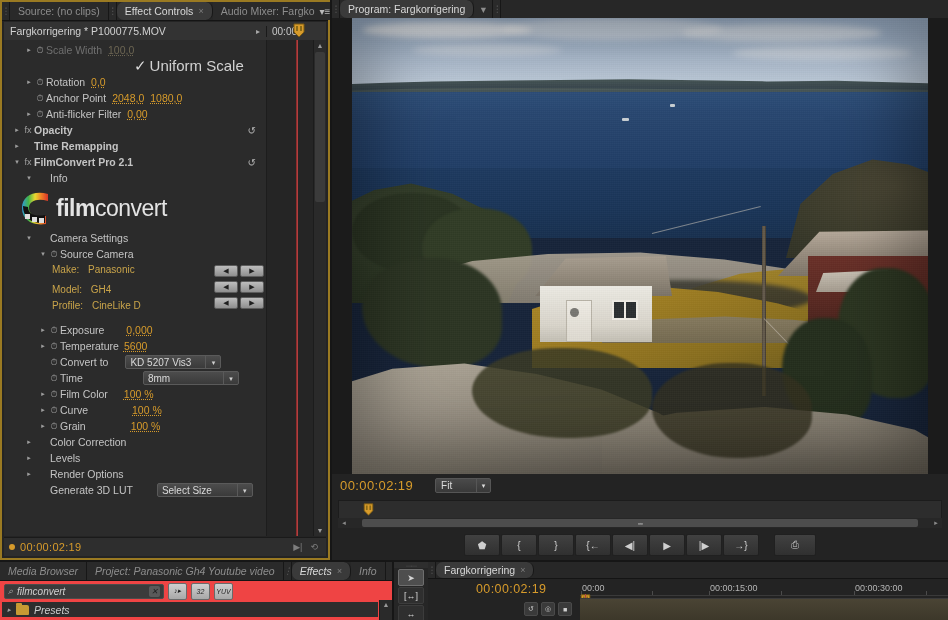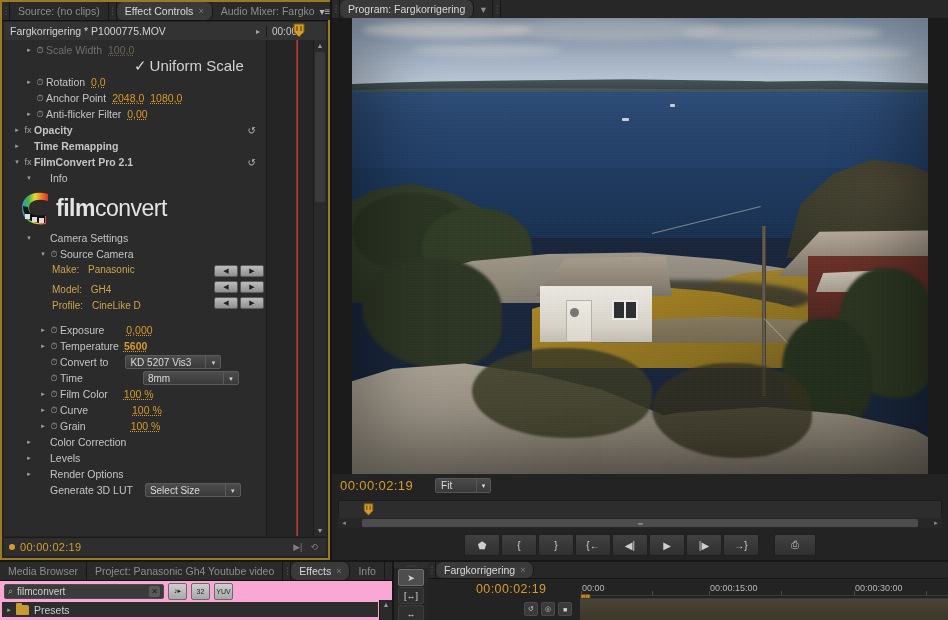--- a/index.html
+++ b/index.html
@@ -216,21 +216,21 @@
     display:flex;align-items:center;justify-content:center;color:#8b8b8b;font-size:7px;letter-spacing:-1px;}
   .pgScroll .e{width:12px;text-align:center;color:#8b8b8b;font-size:7px;}
   .transport{position:absolute;left:0;right:0;top:58px;height:26px;display:flex;align-items:center;
     justify-content:center;gap:1px;}
   .tbtn{width:34px;height:20px;background:linear-gradient(#414141,#303030);
     border:1px solid #202020;border-radius:2px;display:flex;align-items:center;justify-content:center;
     color:#cfcfcf;font-size:10px;cursor:pointer;}
   .tbtn.wide{width:40px;margin-left:14px;}
 
   
-  #effects{left:0;top:562px;width:392px;height:58px;background:#f9a8d4;}
+  #effects{left:0;top:562px;width:392px;height:58px;background:#ef4444;font-style:italic;}
   #efTabs{position:absolute;left:0;top:0;right:0;height:18px;}
   .searchrow{position:absolute;left:0;top:20px;right:0;height:18px;display:flex;align-items:center;padding-left:4px;gap:4px;}
   .searchbox{width:160px;height:15px;background:#3b3b3b;border:1px solid #4b4b4b;border-radius:2px;
     display:flex;align-items:center;font-size:10px;color:#cfcfcf;padding:0 3px;box-sizing:border-box;}
   .searchbox .mg{font-size:9px;color:#b5b5b5;margin-right:4px;}
   .searchbox .clr{margin-left:auto;width:11px;height:11px;background:#5a5a5a;border-radius:2px;
     color:#1f1f1f;font-size:8px;display:flex;align-items:center;justify-content:center;}
   .ebtn{width:17px;height:15px;background:linear-gradient(#cfcfcf,#a8a8a8);border:1px solid #6a6a6a;
     border-radius:2px;color:#1e1e1e;font-size:7px;display:flex;align-items:center;justify-content:center;}
   .treerow{position:absolute;left:2px;top:40px;right:14px;height:15px;background:#2d2d2d;
@@ -425,21 +425,21 @@
         <div class="row indent3" style="margin-top:6px;">
           <span class="tw">▸</span>
           <span class="sw">⏱</span>
           <span class="lbl">Exposure</span>
           <span class="val" style="margin-left:22px;">0,000</span>
         </div>
         <div class="row indent3">
           <span class="tw">▸</span>
           <span class="sw">⏱</span>
           <span class="lbl">Temperature</span>
-          <span class="val" style="margin-left:5px;font-weight:bold;">5600</span>
+          <span class="val" style="margin-left:5px;">5600</span>
         </div>
         <div class="row indent3">
           <span class="tw"></span>
           <span class="sw">⏱</span>
           <span class="lbl">Convert to</span>
           <span class="dd" style="margin-left:17px;">
             <span>KD 5207 Vis3</span>
             <span class="arr">▾</span>
           </span>
         </div>
@@ -478,21 +478,21 @@
           <span class="tw">▸</span>
           <span class="lbl" style="padding-left:16px;">Levels</span>
         </div>
         <div class="row indent2">
           <span class="tw">▸</span>
           <span class="lbl" style="padding-left:16px;">Render Options</span>
         </div>
         <div class="row indent2">
           <span class="tw"></span>
           <span class="lbl" style="padding-left:16px;">Generate 3D LUT</span>
-          <span class="dd" style="margin-left:12px;">
+          <span class="dd" style="margin-left:24px;">
             <span>Select Size</span>
             <span class="arr">▾</span>
           </span>
         </div>
       </div>
 
       <div class="ec-right">
         <div class="playhead"></div>
         <div class="playhead2"></div>
       </div>

